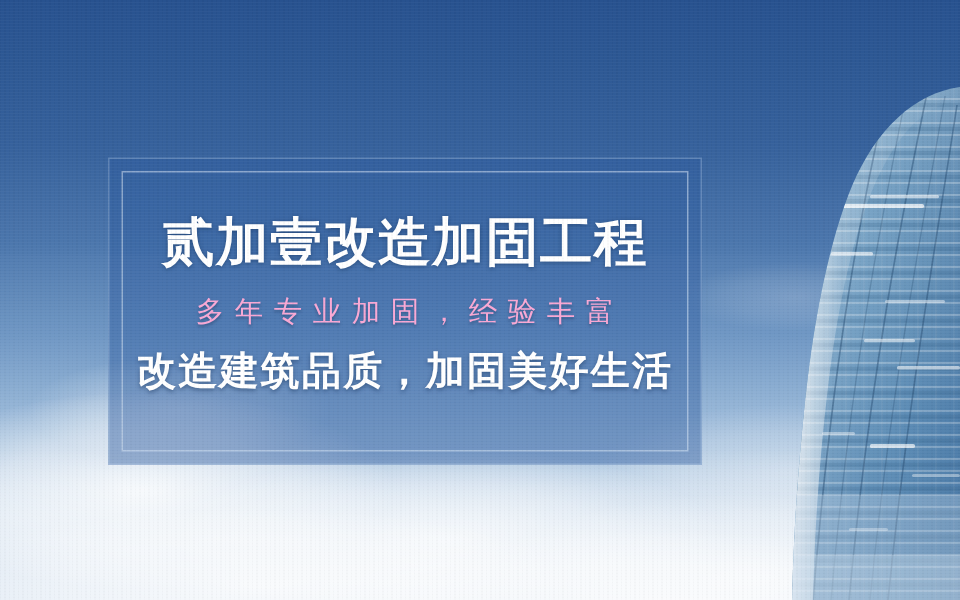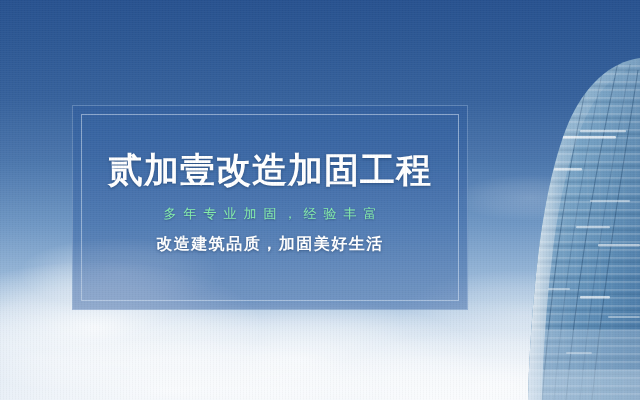--- a/index.html
+++ b/index.html
@@ -115,34 +115,34 @@
     font-size: 35px;
     font-weight: bold;
     letter-spacing: 1px;
     line-height: 1;
     margin: 0 0 20px 0;
     text-shadow: 0 1px 3px rgba(12, 38, 76, 0.45);
     white-space: nowrap;
   }
 
   .subline {
-    color: #86efac;
-    font-size: 13px;
+    color: #f9a8d4;
+    font-size: 19px;
     font-weight: normal;
     letter-spacing: 7px;
     line-height: 1;
     margin: 0 0 16px 0;
     text-indent: 7px;
     text-shadow: 0 1px 2px rgba(12, 38, 76, 0.40);
     white-space: nowrap;
   }
 
   .tagline {
     color: #ffffff;
-    font-size: 16px;
+    font-size: 26px;
     font-weight: bold;
     letter-spacing: 1.5px;
     line-height: 1;
     margin: 0 0 12px 0;
     text-shadow: 0 1px 3px rgba(12, 38, 76, 0.45);
     white-space: nowrap;
   }
 
   .en-line {
     color: #e3ecf8;

